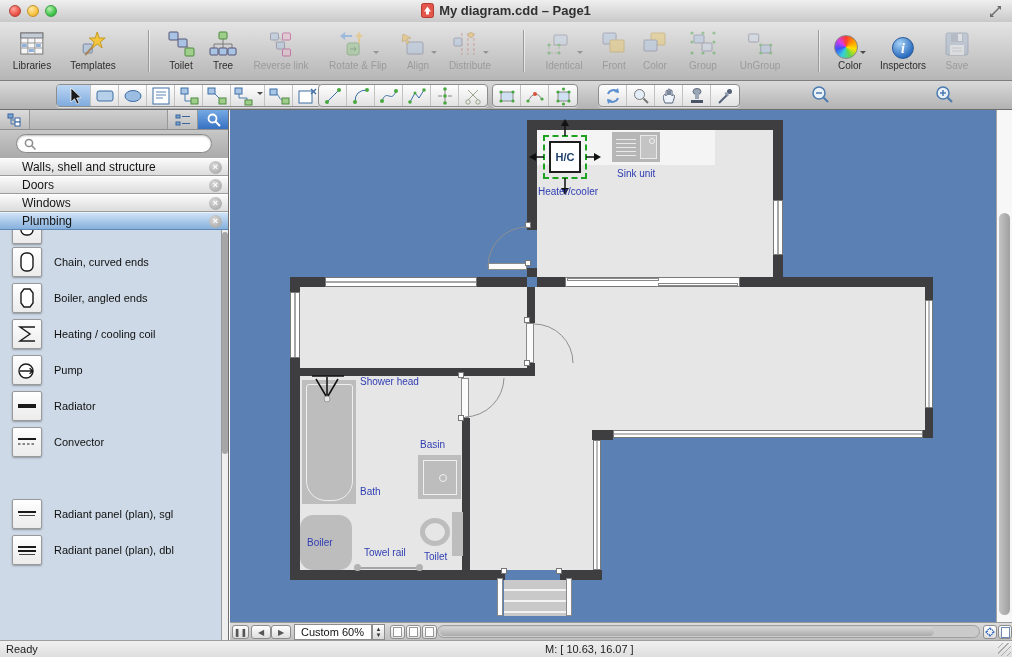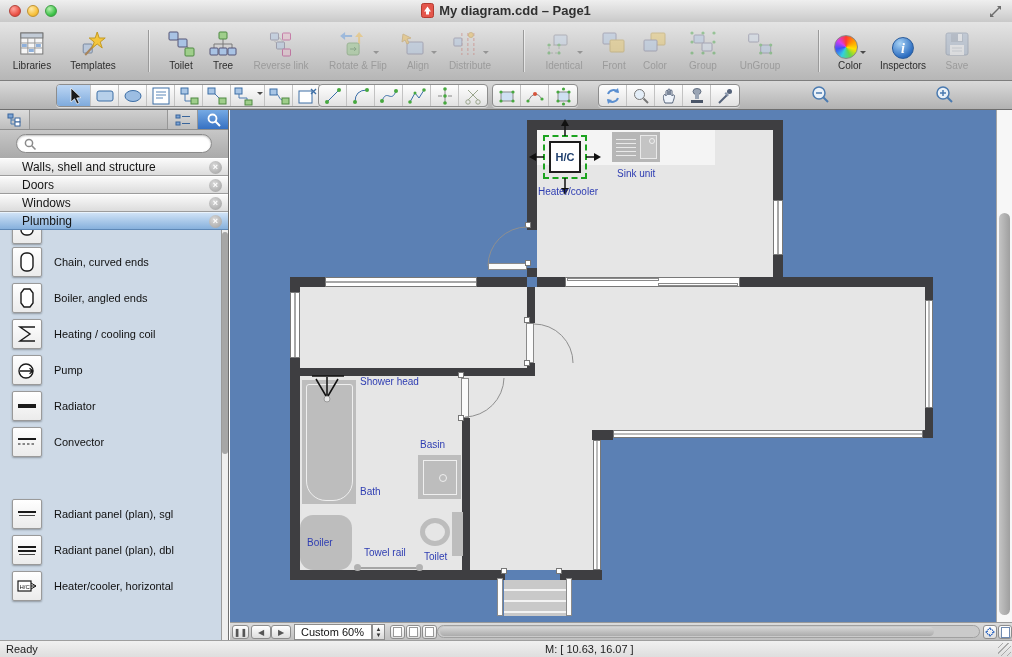--- a/index.html
+++ b/index.html
@@ -628,30 +628,20 @@
   <div class="item" style="top:305px">
     <div class="ibox">
         <svg width="24" height="24">
           <path d="M3 9 H21" stroke="#1a1a1a" stroke-width="2"></path>
           <path d="M3 13 H21" stroke="#1a1a1a" stroke-width="2"></path>
           <path d="M4 16.5 H20" stroke="#1a1a1a" stroke-width=".8"></path>
         </svg>
       </div>
     <div class="ilb">Radiant panel (plan), dbl</div>
   </div>
-  <div class="item" style="top:341px">
-    <div class="ibox">
-        <svg width="24" height="24">
-          <rect x="3" y="7" width="13" height="10" fill="#fff" stroke="#1a1a1a" stroke-width="1.2"></rect>
-          <text x="4.5" y="14.5" font-size="6" font-family="Liberation Sans" fill="#111">H/C</text>
-          <path d="M16 9 L21 12 L16 15 M16 12 H21" stroke="#1a1a1a" stroke-width="1" fill="none"></path>
-        </svg>
-      </div>
-    <div class="ilb">Heater/cooler, horizontal</div>
-  </div>
 </div>
 <div class="abs" id="sb-scroll"></div>
 <div class="abs" id="sb-thumb"></div>
 <div class="abs" id="sb-border"></div>
 
 <div class="abs" id="plan">
 
   <div class="floor" style="left:307px;top:20px;width:236px;height:147px"></div>
   <div class="counter" style="left:307px;top:20px;width:178px;height:35px"></div>
   <div class="floor" style="left:70px;top:177px;width:625px;height:143px"></div>

